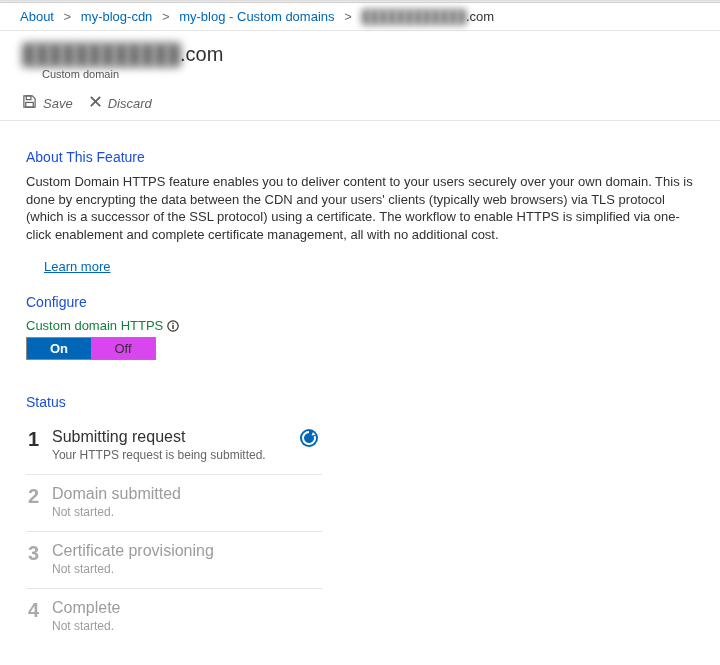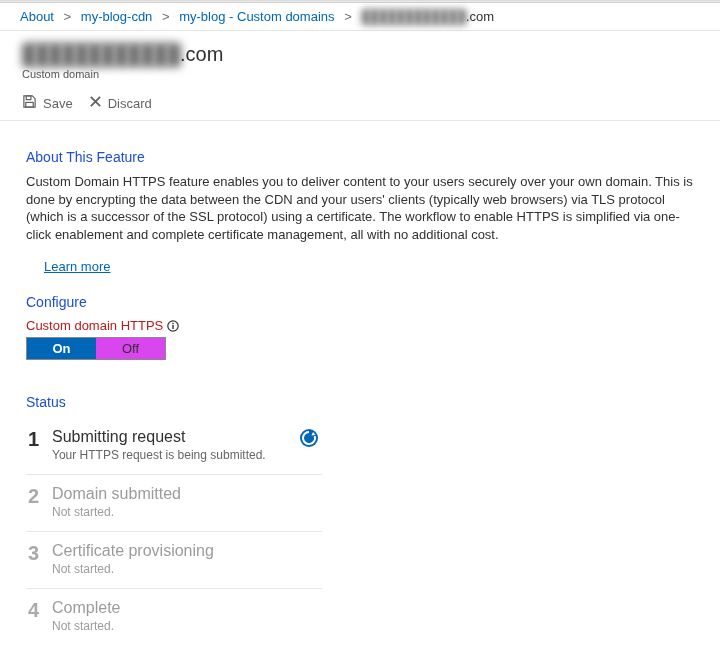--- a/index.html
+++ b/index.html
@@ -12,31 +12,31 @@
     display: inline-block;
     color: transparent;
     text-shadow: 0 0 7px #808080;
     user-select: none;
     letter-spacing: -0.5px;
   }
   .header { border-top: 1px solid #e6e6e6; padding: 12px 10px 6px 22px; }
   .header-title { font-size: 20px; font-weight: 400; display: flex; align-items: baseline; }
   .header-title .blur-text { font-size: 20px; text-shadow: 0 0 9px #707070; font-weight:600; letter-spacing:-1px;}
   .header-title .suffix { font-weight: 400; color: #323130; }
-  .subtitle { font-size: 11px; color: #565656; margin-top: 2px; }
-  .toolbar { display: flex; gap: 16px; padding: 8px 10px 8px 22px; border-bottom: 1px solid #e6e6e6; }
+  .subtitle { font-size: 11px; color: #565656; margin-top: 2px; margin-left: 20px; }
+  .toolbar { display: flex; gap: 16px; padding: 8px 10px 8px 22px; border-bottom: 1px solid #e6e6e6; font-style: italic; }
   .tool-btn { display: flex; align-items: center; gap: 6px; font-size: 13px; color: #636363; cursor: pointer; }
   .tool-btn svg { flex-shrink: 0; }
   .content { padding: 28px 26px 10px 26px; }
   h3.section { font-size: 14px; font-weight: 400; color: #1d4ed8; margin-bottom: 8px; }
   p.feature-desc { font-size: 13px; line-height: 1.35; color: #323130; margin-bottom: 14px; }
   a.learn-more { font-size: 13px; color: #0067b8; text-decoration: underline; margin-left: 18px; display: inline-block; margin-bottom: 20px; }
-  .config-label { font-size: 13px; color: #b91c1c; margin-bottom: 4px; display:flex; align-items:center; gap:4px; }
+  .config-label { font-size: 13px; color: #15803d; margin-bottom: 4px; display:flex; align-items:center; gap:4px; }
   .info-dot { width: 12px; height: 12px; display:inline-flex; align-items:center; justify-content:center; }
-  .toggle { display: flex; width: 140px; border: 1px solid #8a8886; }
+  .toggle { display: flex; width: 130px; border: 1px solid #8a8886; }
   .toggle div { flex: 1; text-align: center; font-size: 13px; padding: 3px 0; cursor: pointer; }
   .toggle .on { background: #0067b8; color: #fff; font-weight: 600; }
   .toggle .off { background: #d946ef; color: #323130; }
   .status-list { margin-top: 34px; }
   .status-item { display: flex; padding: 10px 2px 12px 2px; border-bottom: 1px solid #e6e6e6; width: 296px; }
   .status-item:first-child { padding-top: 4px; }
   .status-num { font-size: 20px; font-weight: 700; color: #323130; width: 24px; flex-shrink:0; }
   .status-item.inactive .status-num { color: #abaaa9; }
   .status-body { flex: 1; }
   .status-title { font-size: 16px; color: #323130; }

